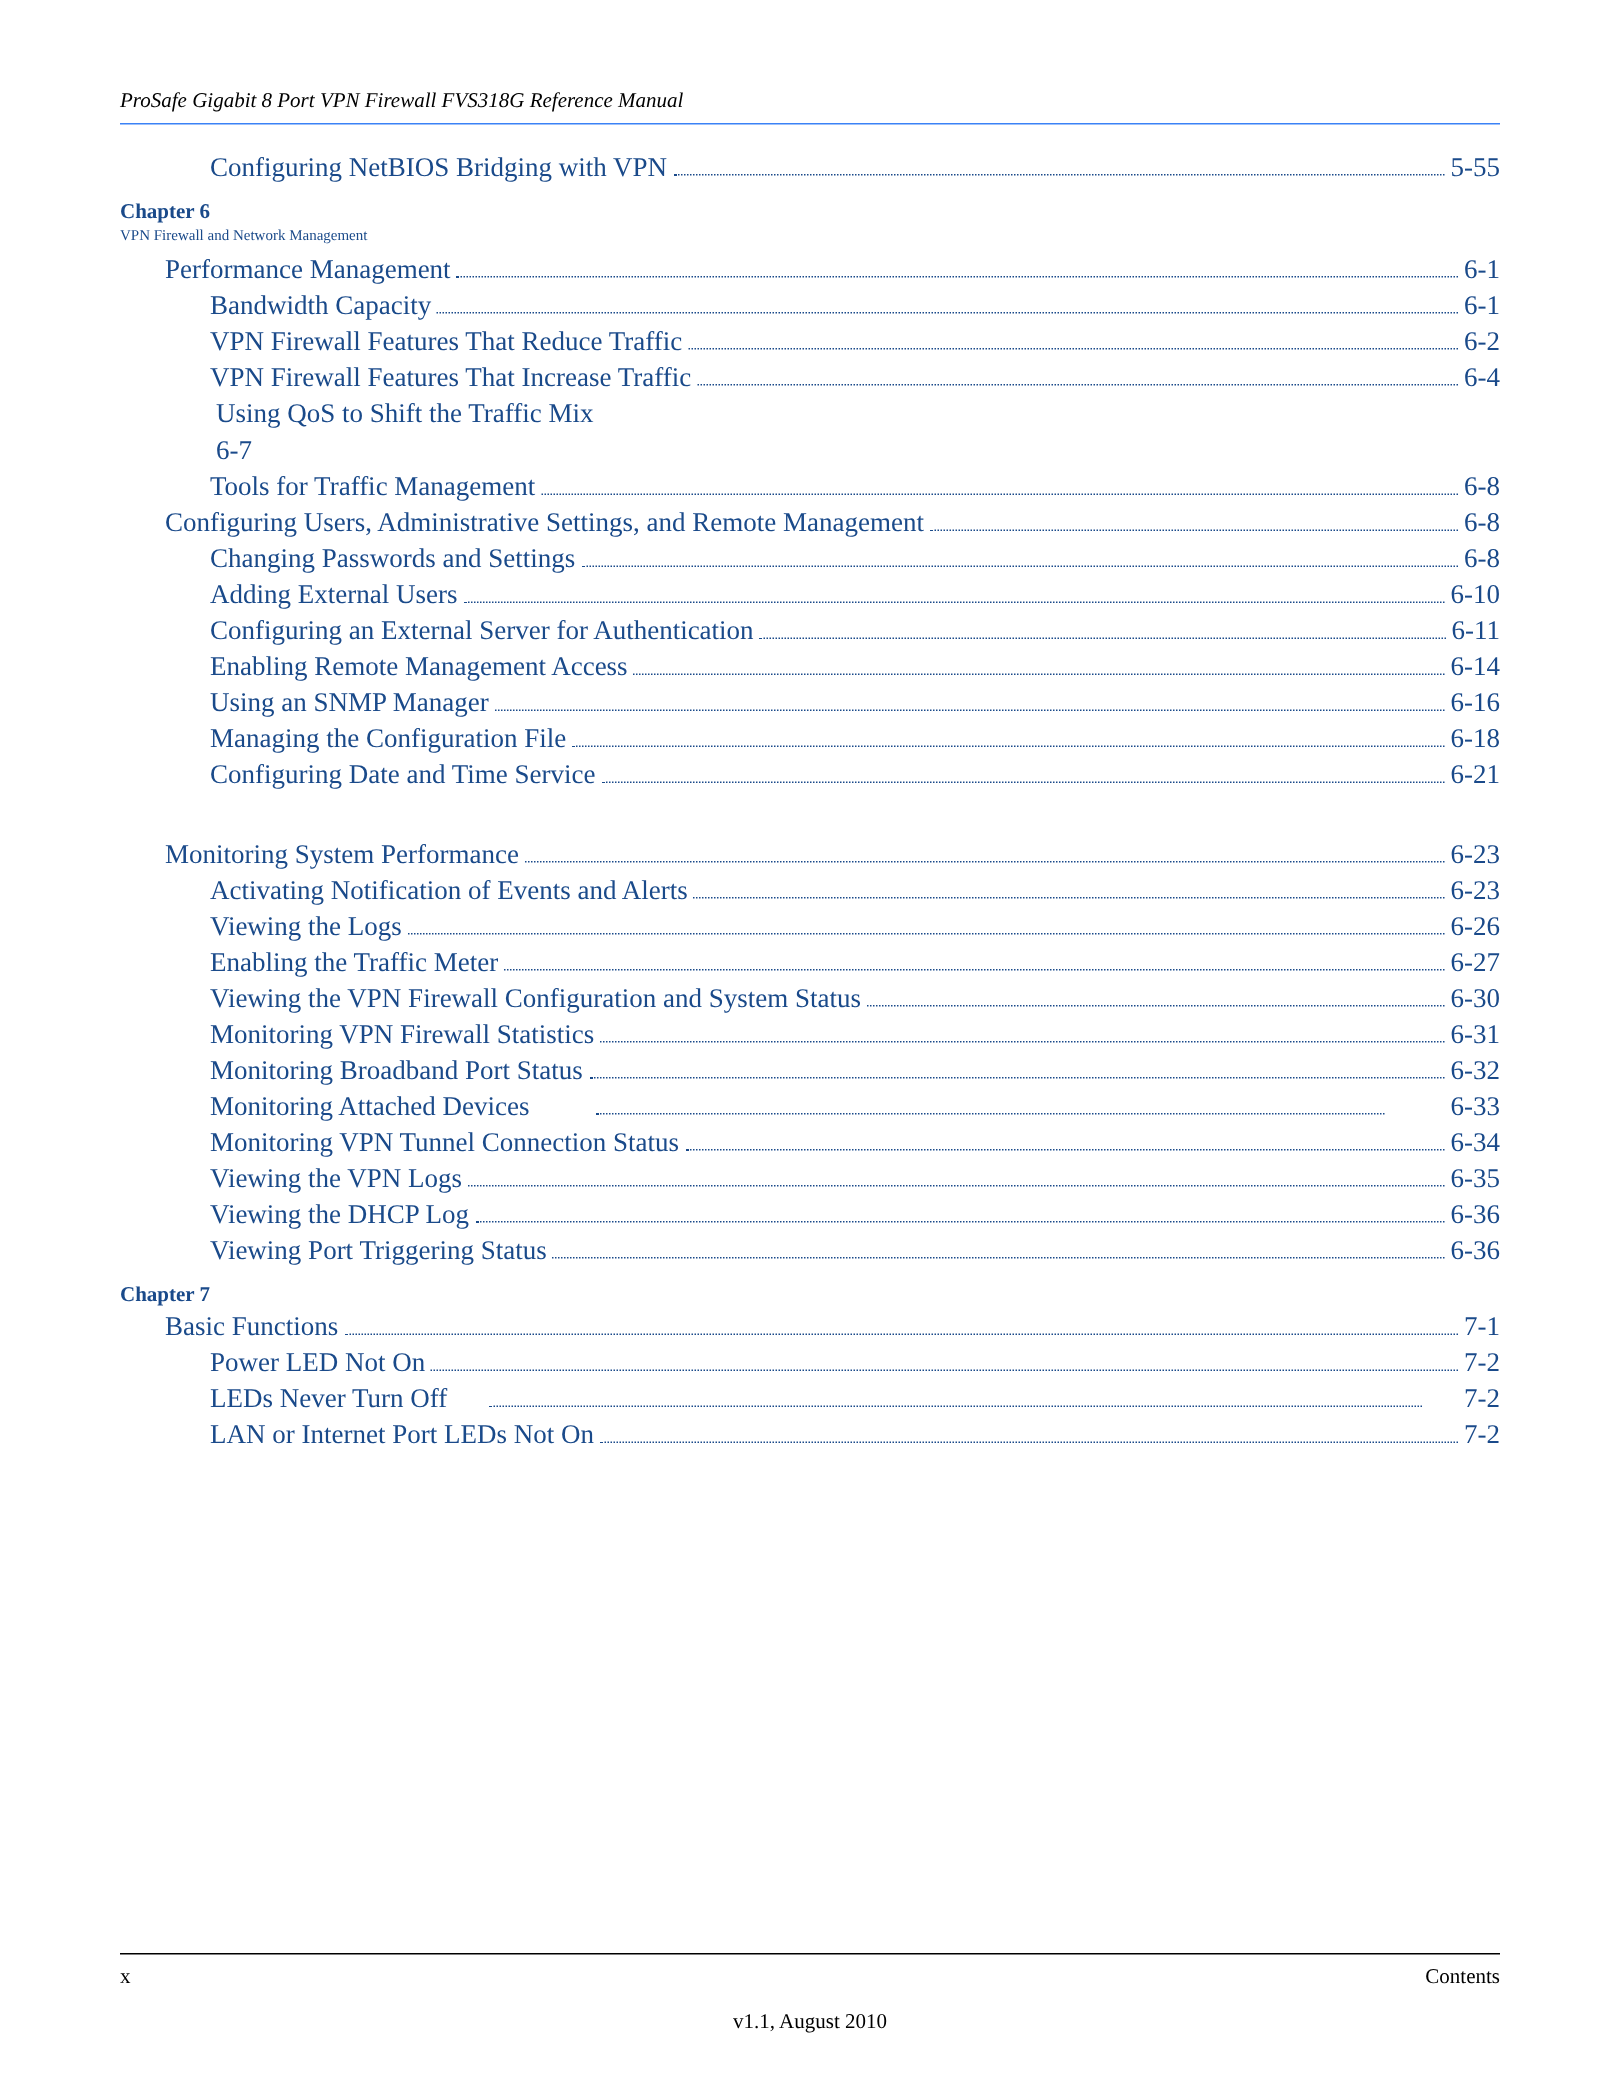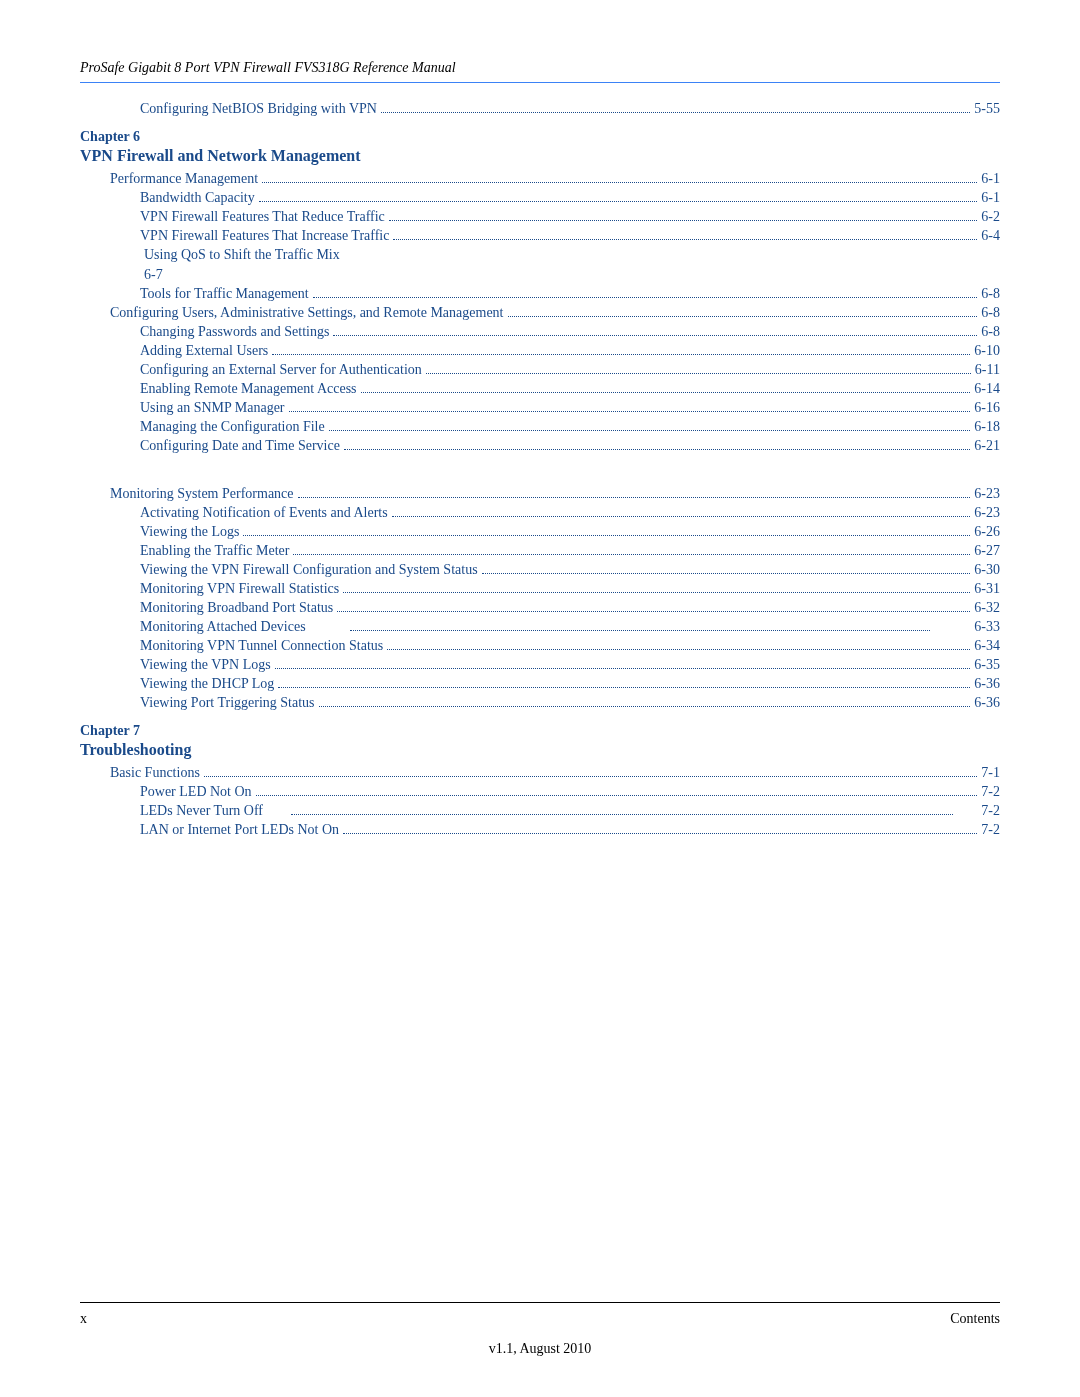--- a/index.html
+++ b/index.html
@@ -41,21 +41,21 @@
     }
 
     .toc-container {
       padding: 0 0 0 0;
     }
 
     .toc-entry {
       display: flex;
       align-items: baseline;
       margin-bottom: 3px;
-      font-size: 14px;
+      font-size: 18px;
     }
 
     .toc-link {
       color: #1a4a8a;
       text-decoration: none;
       white-space: nowrap;
       flex-shrink: 0;
     }
 
     .toc-dots {
@@ -73,23 +73,23 @@
 
     .chapter-heading {
       font-weight: bold;
       color: #1a4a8a;
       font-size: 14px;
       margin-top: 10px;
       margin-bottom: 2px;
     }
 
     .chapter-subheading {
-      font-weight: bold;
-      color: #1a4a8a;
-      font-size: 16px;
+      font-weight: normal;
+      color: #1a4a8a;
+      font-size: 10px;
       margin-bottom: 6px;
     }
 
     .footer-line {
       position: absolute;
       bottom: 70px;
       left: 80px;
       right: 80px;
       display: flex;
       justify-content: space-between;
@@ -249,21 +249,20 @@
         <span class="toc-link">Viewing the DHCP Log</span>
         <span class="toc-dots"></span>
         <span class="toc-page">6-36</span>
       </div>
       <div class="toc-entry" style="padding-left: 60px;">
         <span class="toc-link">Viewing Port Triggering Status</span>
         <span class="toc-dots"></span>
         <span class="toc-page">6-36</span>
       </div>
       <div class="chapter-heading" style="margin-top: 12px;">Chapter 7</div>
-      <div class="chapter-subheading">Troubleshooting</div>
       <div class="toc-entry" style="padding-left: 30px;">
         <span class="toc-link">Basic Functions</span>
         <span class="toc-dots"></span>
         <span class="toc-page">7-1</span>
       </div>
       <div class="toc-entry" style="padding-left: 60px;">
         <span class="toc-link">Power LED Not On</span>
         <span class="toc-dots"></span>
         <span class="toc-page">7-2</span>
       </div>

